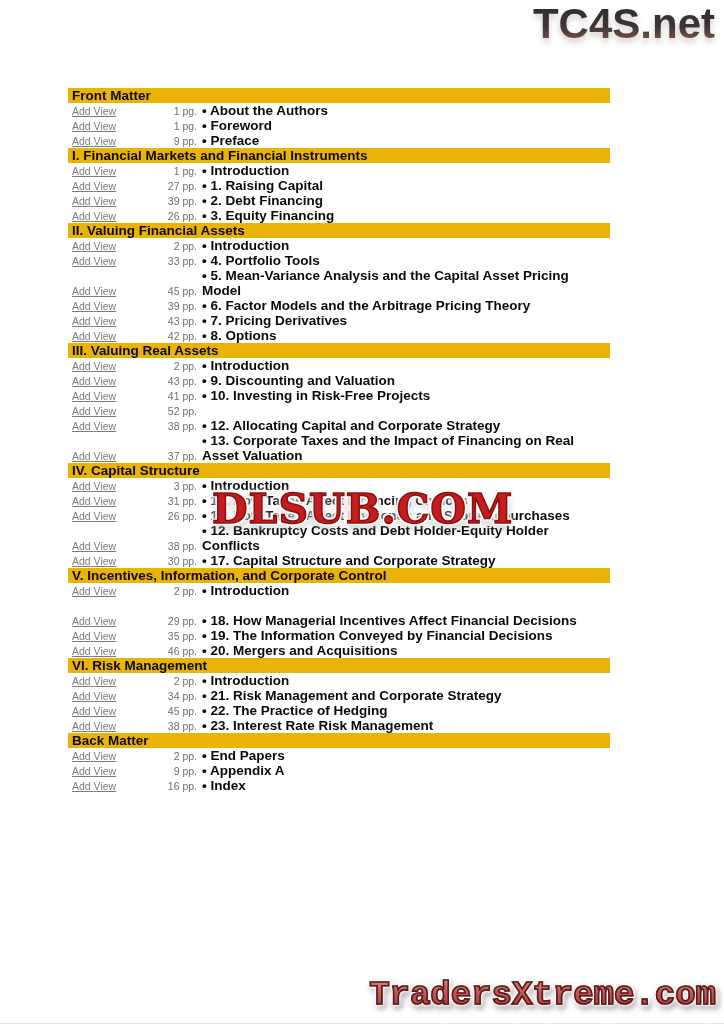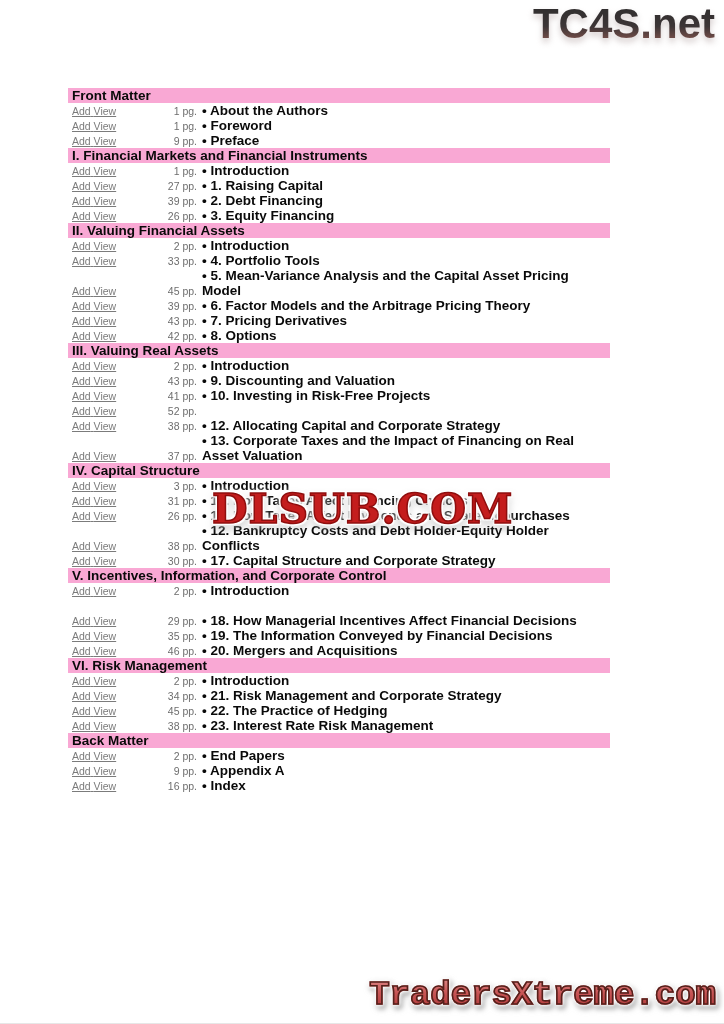--- a/index.html
+++ b/index.html
@@ -16,21 +16,21 @@
     background:linear-gradient(180deg,#2c2c2c 0%,#3c3536 55%,#8a5750 92%);
     -webkit-background-clip:text;background-clip:text;color:transparent;
     filter:drop-shadow(0 4px 3px rgba(160,140,140,0.45));
     white-space:nowrap;
   }
 
   
   .toc{position:absolute;left:68px;top:88px;width:650px;}
   .section-header{
     box-sizing:border-box;width:542px;height:15px;line-height:15px;
-    background:#f9a8d4;padding-left:4px;
+    background:#eab308;padding-left:4px;
     font-size:13.5px;font-weight:bold;color:#0a0a0a;white-space:nowrap;
   }
   .row{height:15px;display:flex;align-items:center;white-space:nowrap;width:650px;}
   .cell-add{
     box-sizing:border-box;flex:0 0 96px;padding-left:4px;
     font-size:10.5px;color:#7b7b7b;text-decoration:underline;
   }
   .cell-add a{color:#7b7b7b;text-decoration:none;cursor:pointer;}
   .cell-pages{flex:0 0 33px;text-align:right;font-size:10.5px;color:#6e6e6e;}
   .cell-title{padding-left:5px;font-size:13.5px;font-weight:bold;color:#0a0a0a;}

